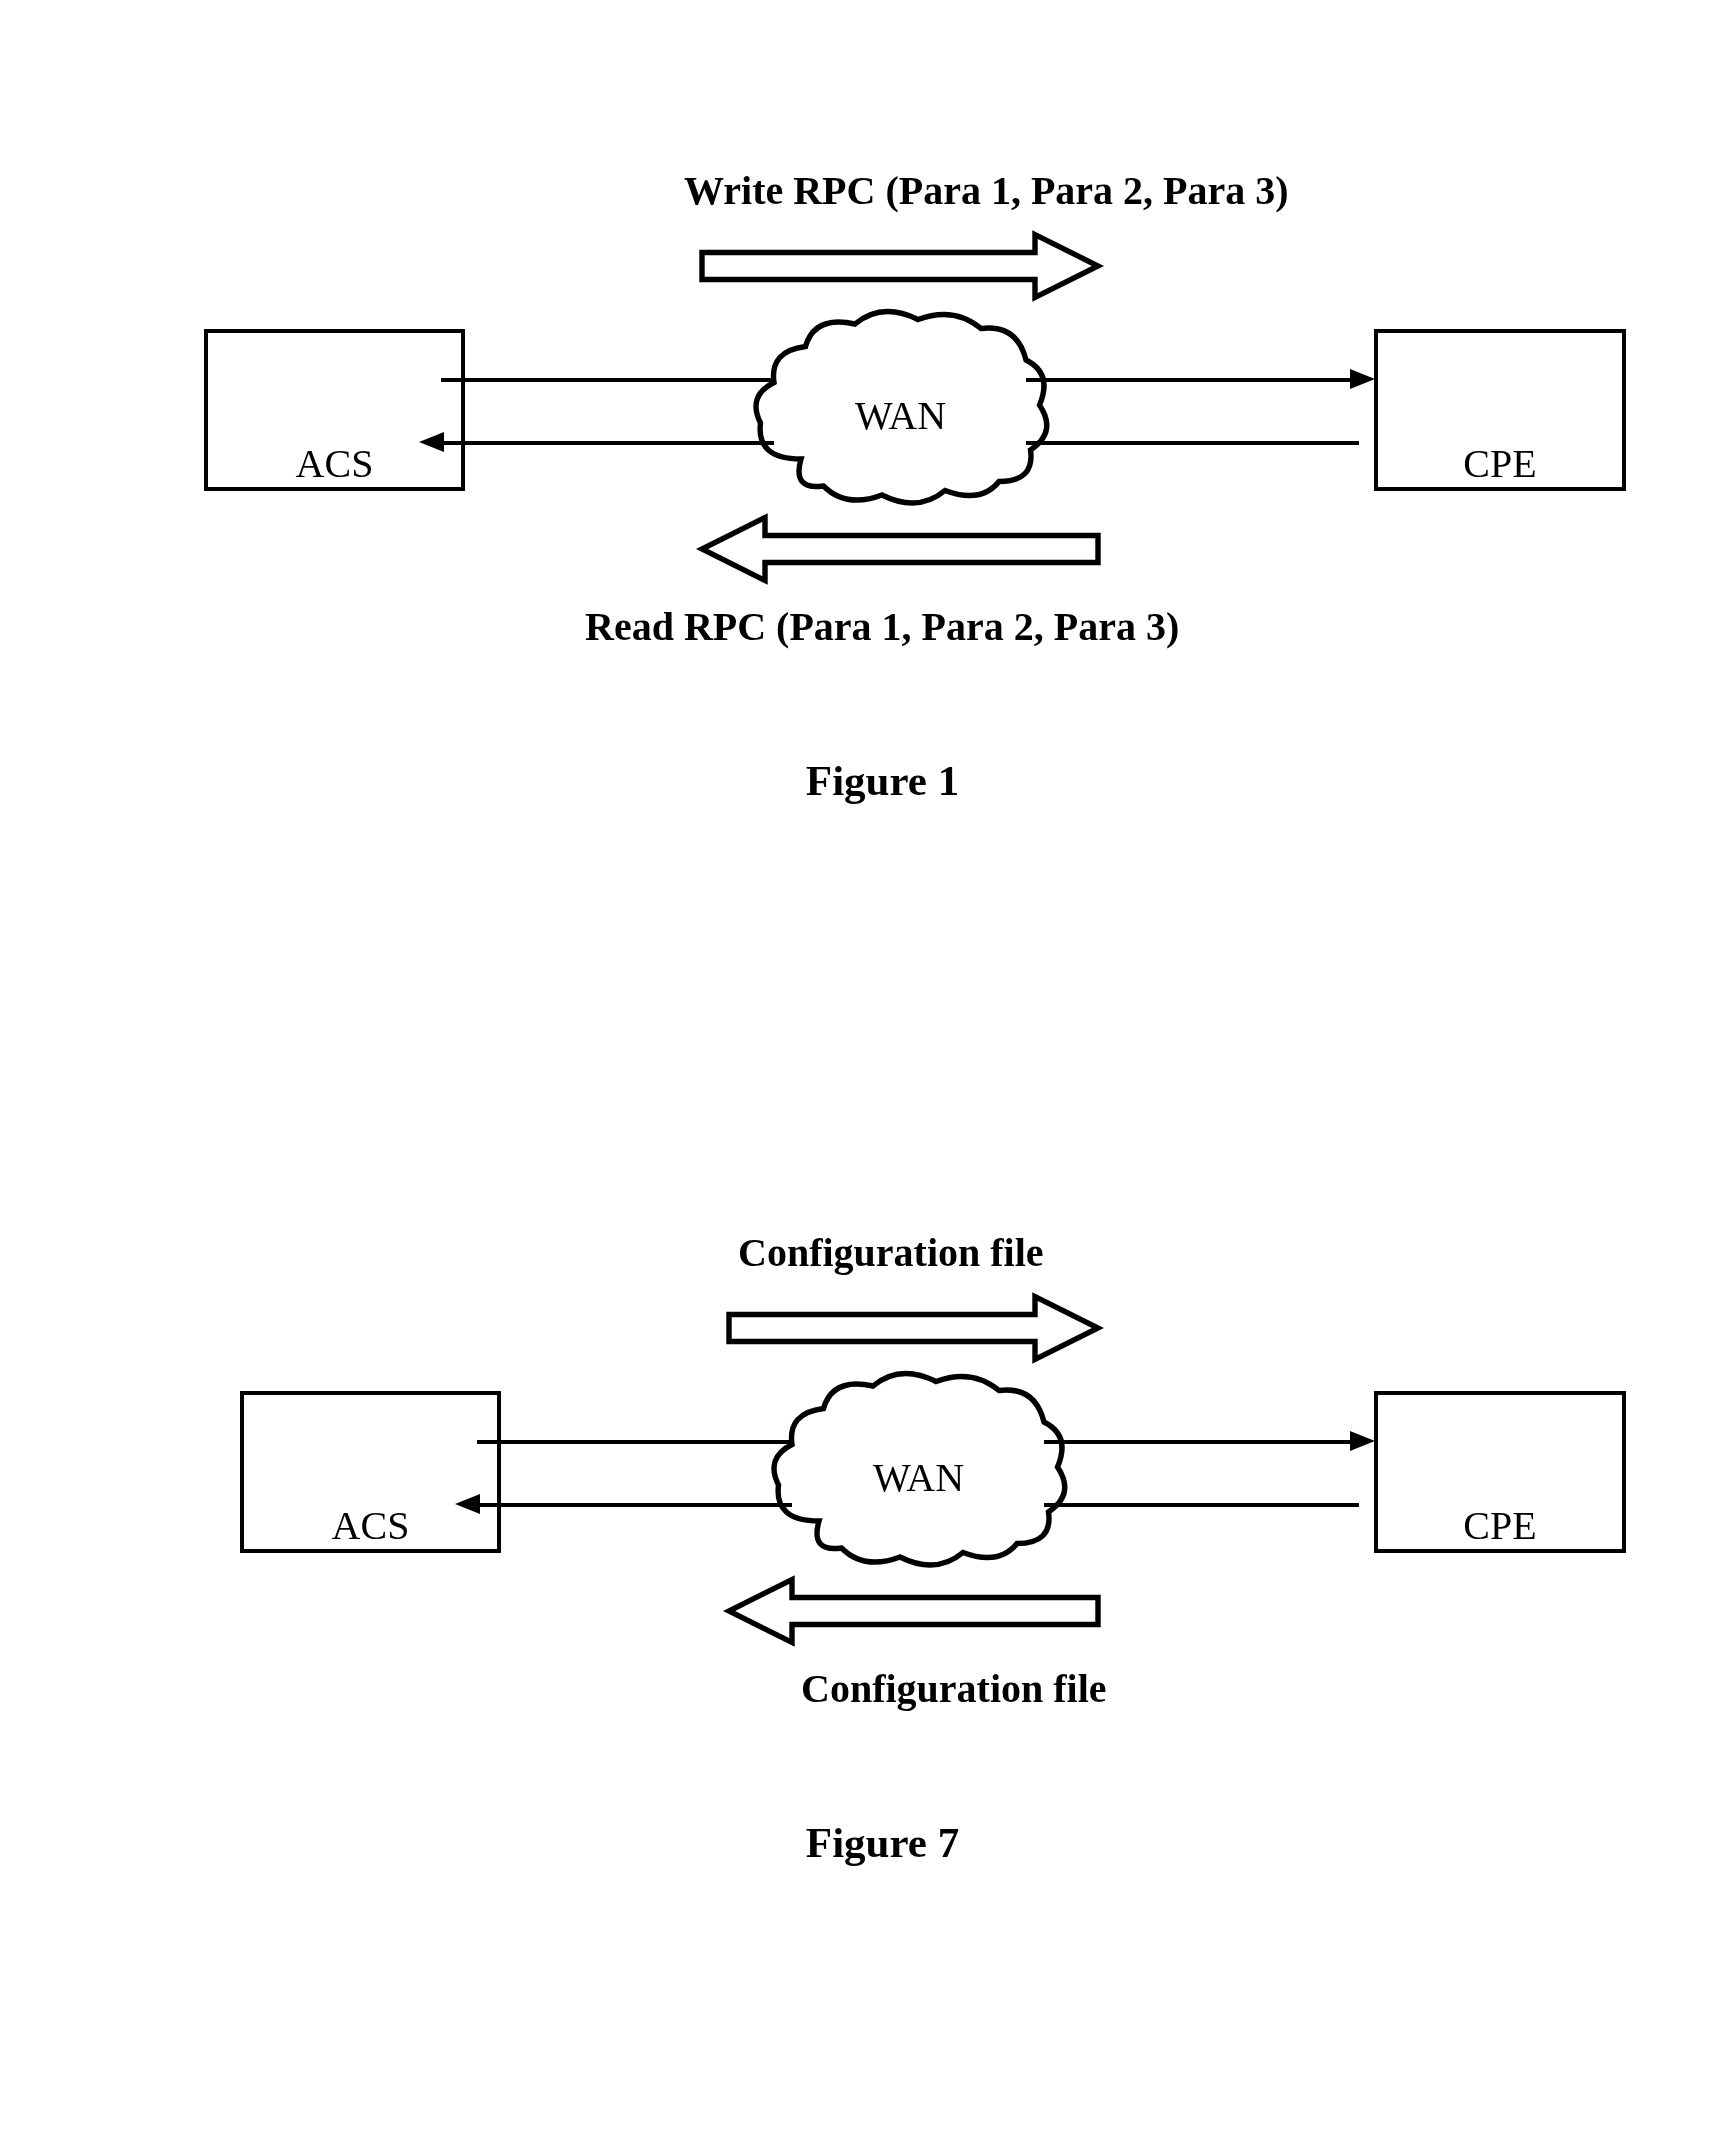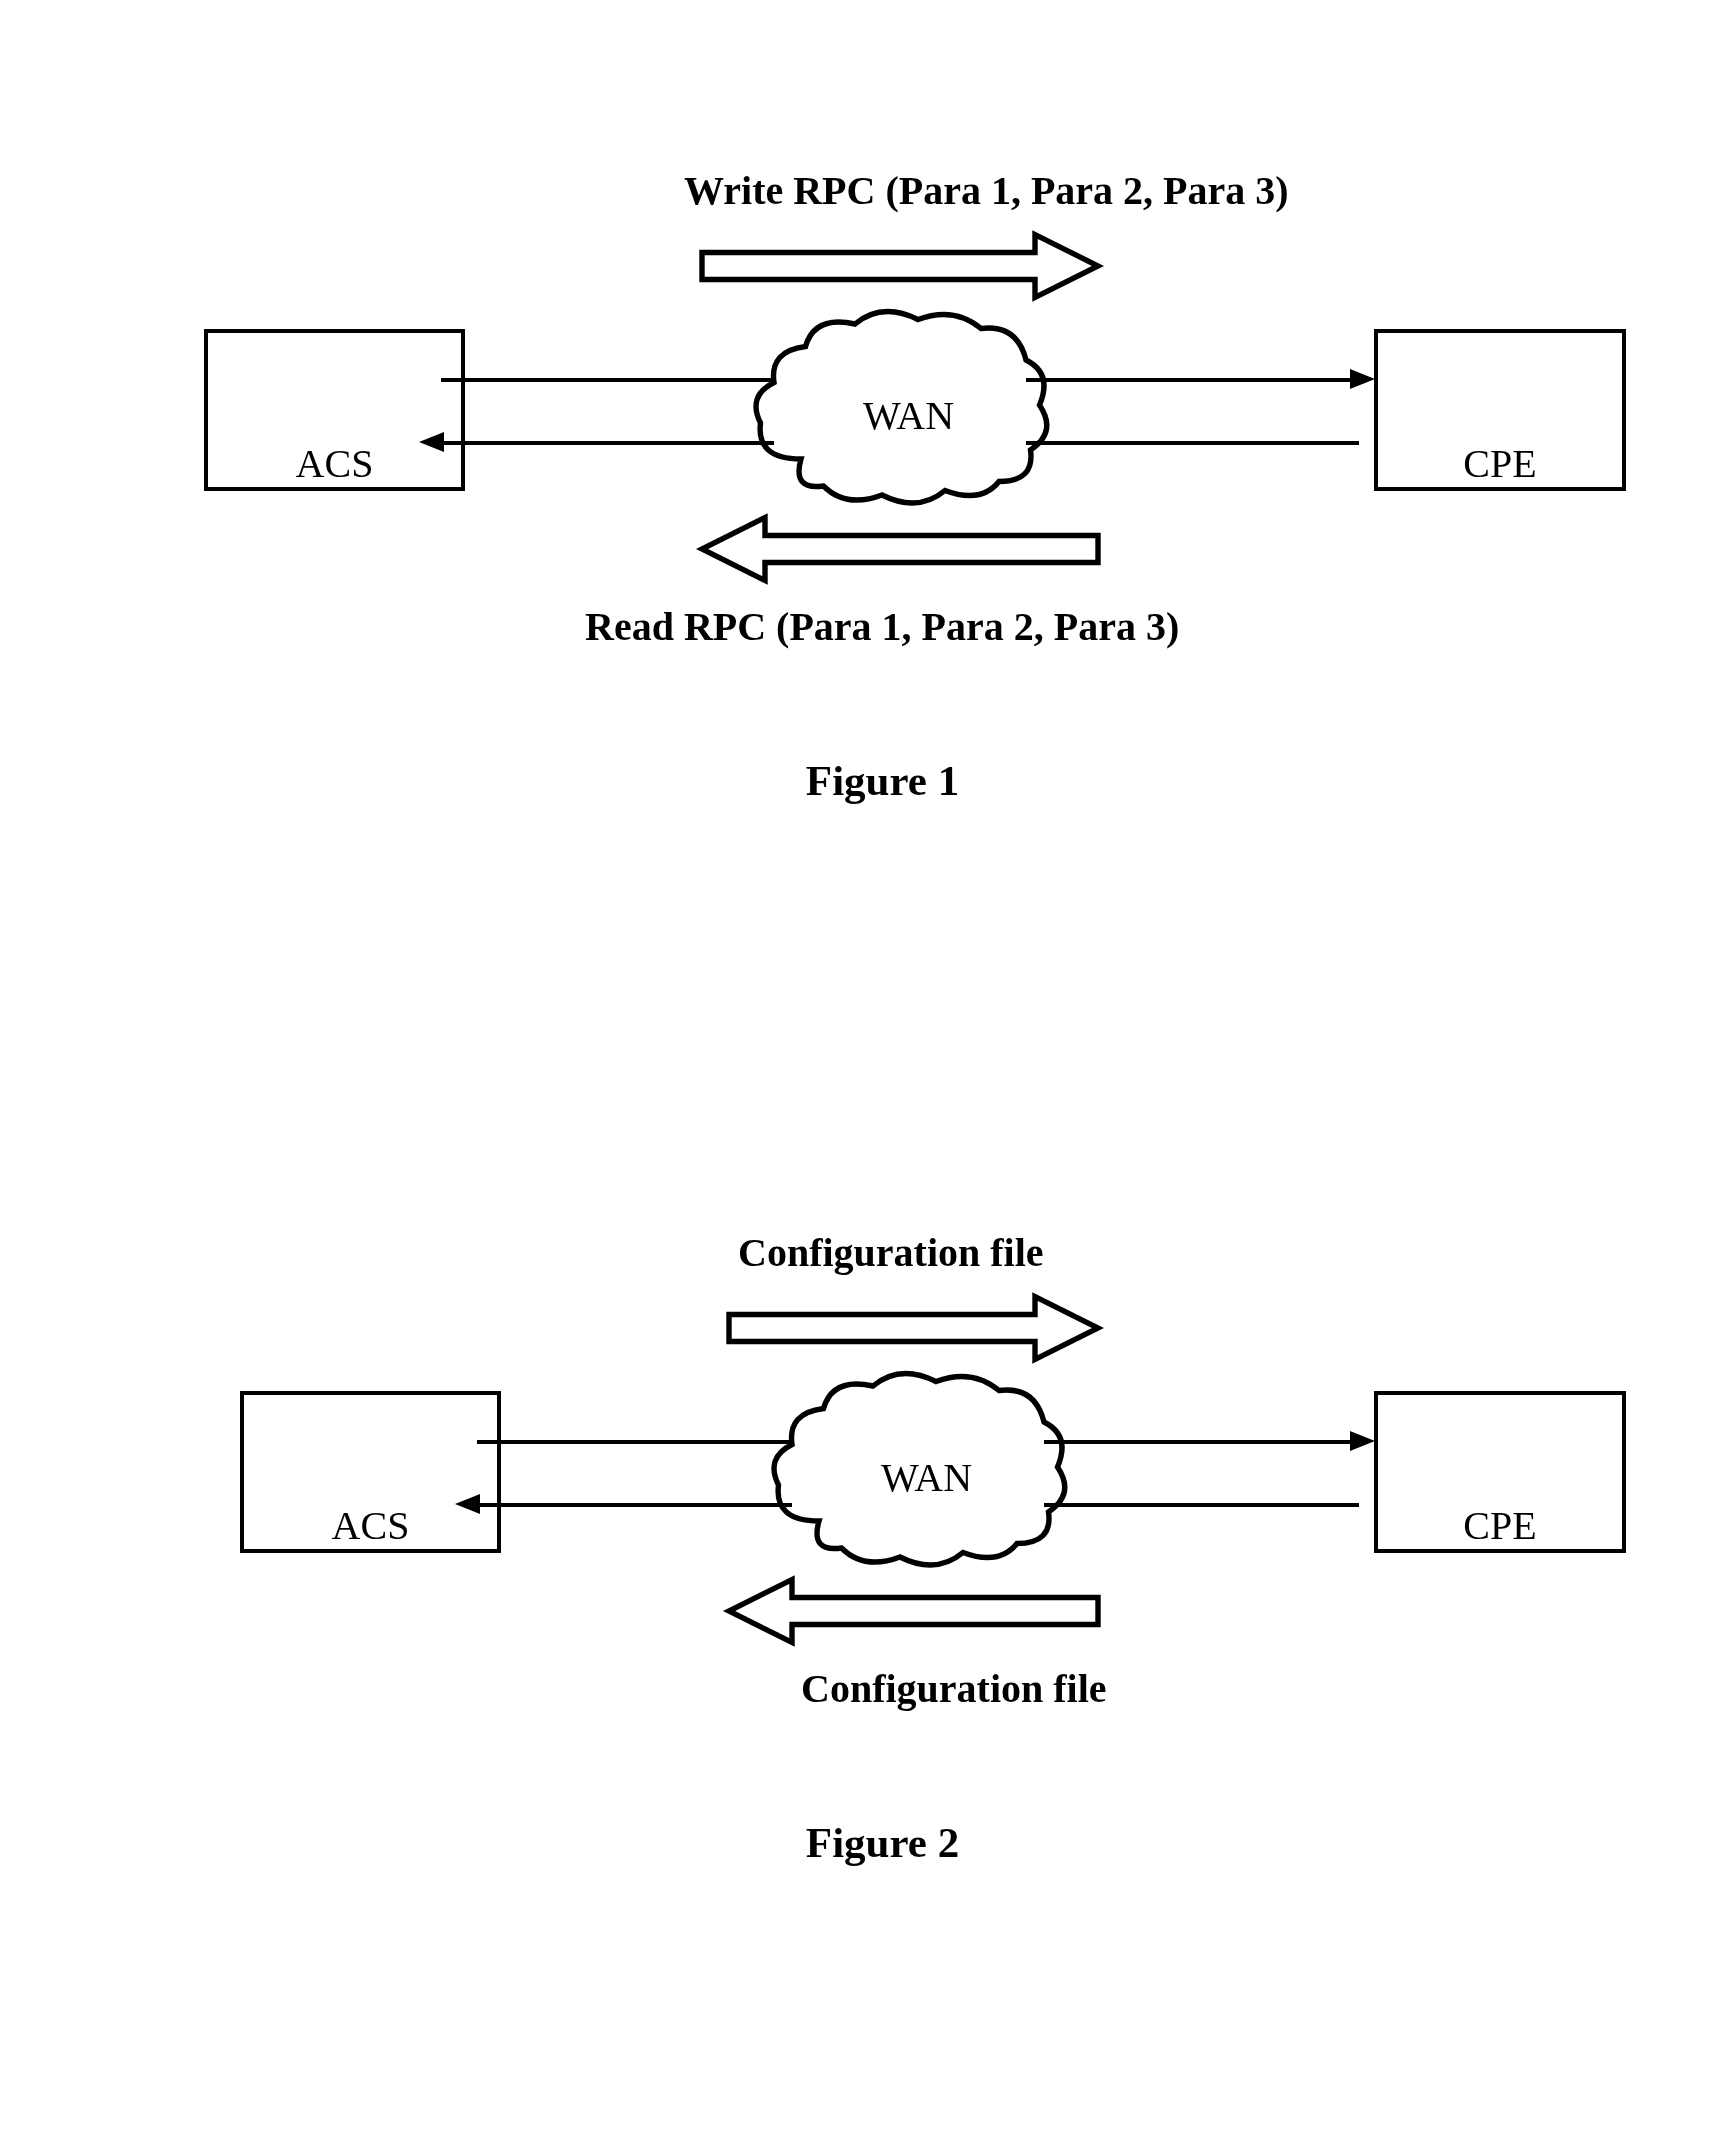--- a/index.html
+++ b/index.html
@@ -28,21 +28,20 @@
     .cloud {
       position: absolute;
       display: flex;
       align-items: center;
       justify-content: center;
     }
     .cloud-label {
       position: absolute;
       font-size: 40px;
       z-index: 10;
-      margin-left: 8px;
     }
     .line {
       position: absolute;
       background: black;
       height: 3.6px;
     }
     .arrowhead-right {
       position: absolute;
       width: 0;
       height: 0;
@@ -177,15 +176,15 @@
   <div class="line" style="left: 1044px; top: 198px; width: 315px;"></div>
   <div class="arrowhead-right" style="left: 1350px; top: 189px;"></div>
   <div class="line" style="left: 1044px; top: 261px; width: 315px;"></div>
 
   <svg class="block-arrow" style="left: 720px; top: 333px; width: 387px; height: 72px;" viewBox="0 0 430 80">
     <path d="M 420 25 L 80 25 L 80 5 L 10 40 L 80 75 L 80 55 L 420 55 Z" fill="white" stroke="black" stroke-width="6"></path>
   </svg>
 
   <div class="label-text" style="left: 801px; top: 423px;">Configuration file</div>
 
-  <div class="figure-caption" style="top: 576px;">Figure 2</div>
+  <div class="figure-caption" style="top: 576px;">Figure 7</div>
 </div>
 
 
 </body></html>

